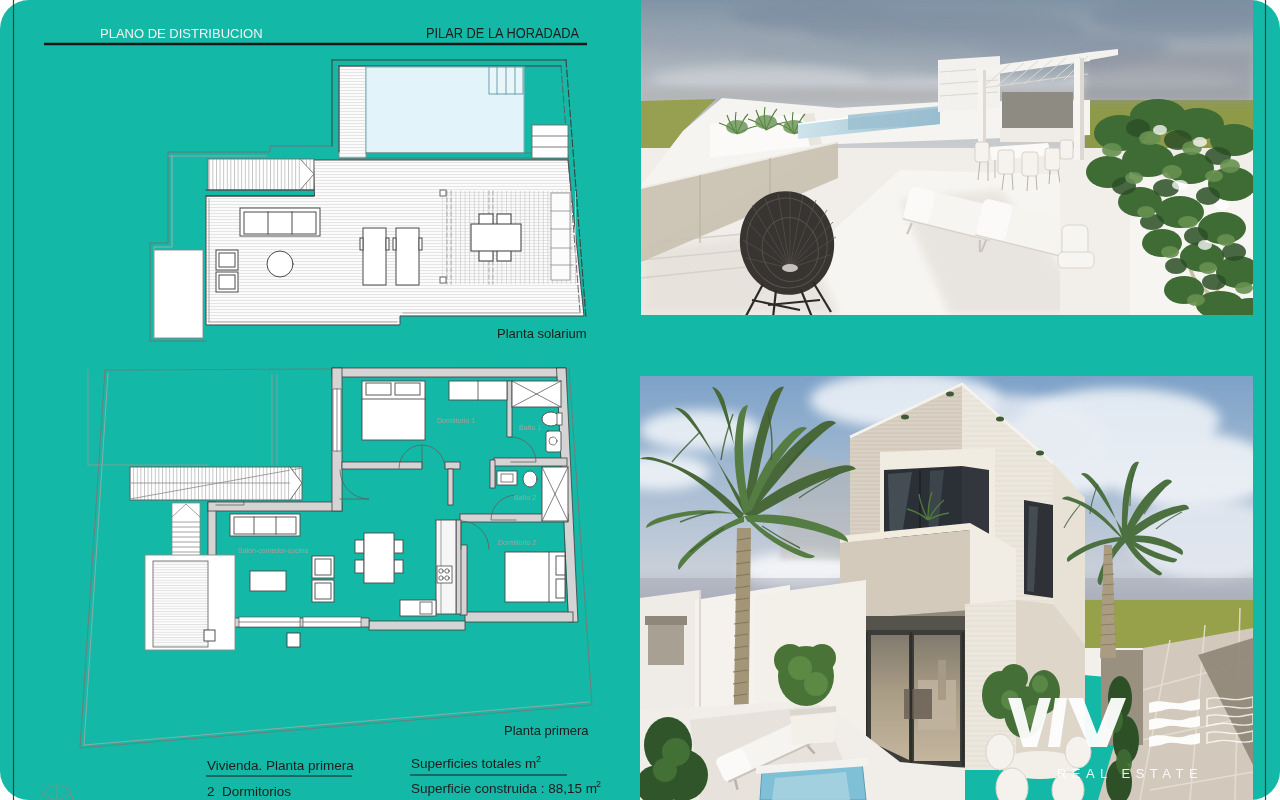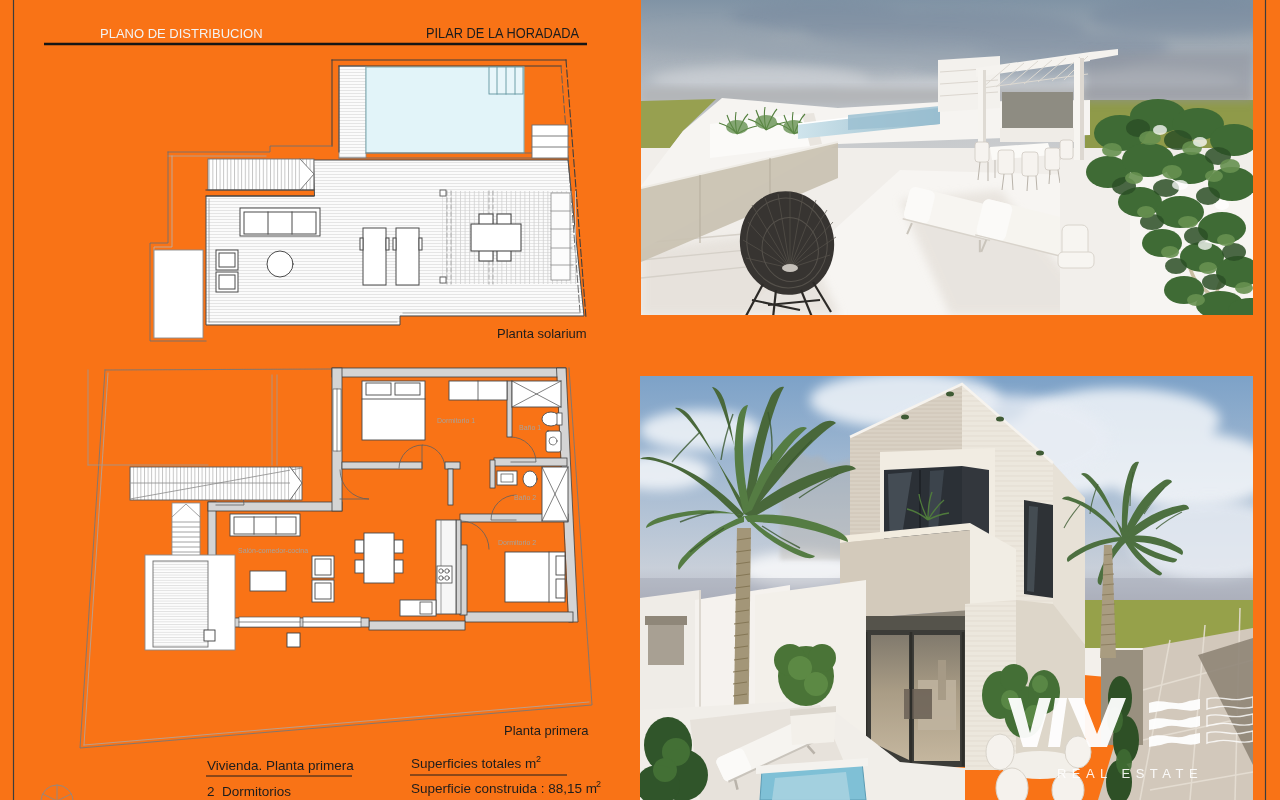--- a/index.html
+++ b/index.html
@@ -1,17 +1,17 @@
 <!DOCTYPE html>
 <html><head>
 <meta charset="utf-8">
 <style>
 html,body{margin:0;padding:0;width:1280px;height:800px;background:#ffffff;overflow:hidden;
 font-family:"Liberation Sans", sans-serif;}
-#page{position:relative;width:1280px;height:800px;background:#f97316;}
+#page{position:relative;width:1280px;height:800px;background:#14b8a6;border-radius:29px;}
 svg{position:absolute;left:0;top:0;}
 </style>
 </head>
 <body>
 <div id="page">
 <svg width="1280" height="800" viewBox="0 0 1280 800">
 <defs>
   <pattern id="deckH" width="4" height="3" patternUnits="userSpaceOnUse">
     <rect width="4" height="3" fill="#fbfbfb"></rect>
     <line x1="0" y1="0.5" x2="4" y2="0.5" stroke="#e2e2e2" stroke-width="0.9"></line>

